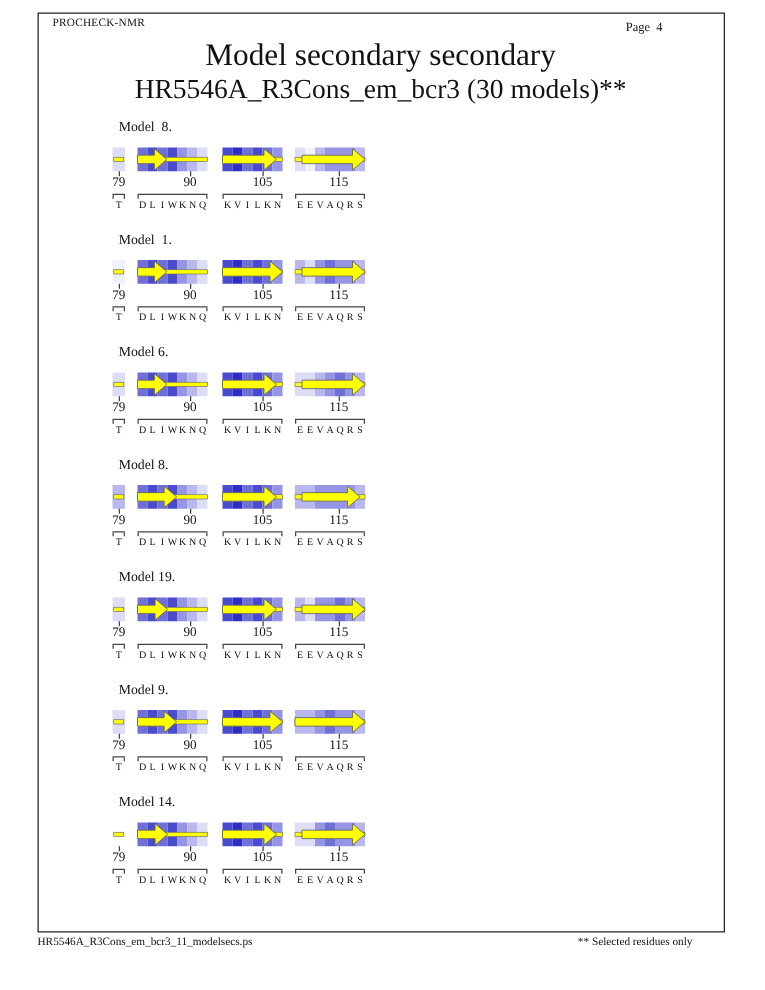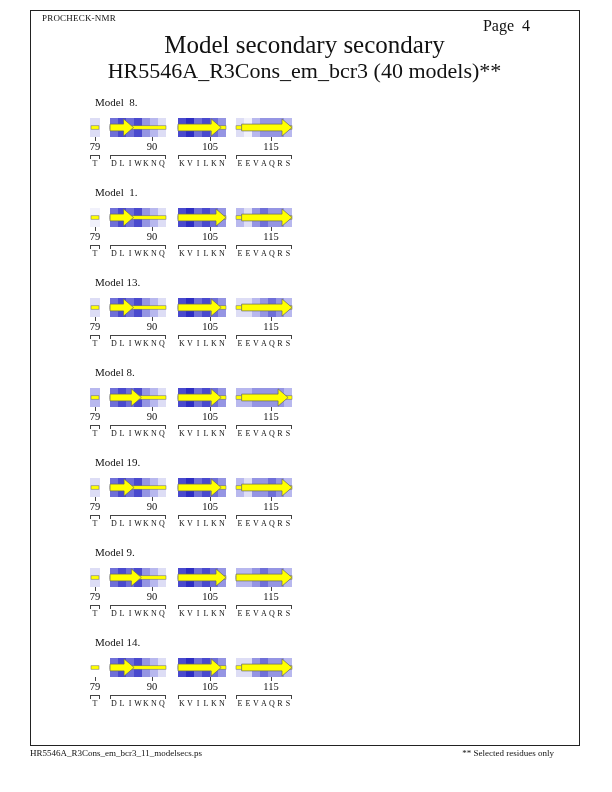--- a/index.html
+++ b/index.html
@@ -1,19 +1,19 @@
 <!DOCTYPE html>
 <html><head>
 <meta charset="utf-8">
 <style>
   html,body{margin:0;padding:0;background:#ffffff;}
   body{width:612px;height:792px;position:relative;font-family:"Liberation Serif","DejaVu Serif",serif;color:#111;}
   .frame{position:absolute;left:30px;top:10px;width:548px;height:734px;border:1.5px solid #222;}
   .app-label{position:absolute;left:42px;top:13px;font-size:9px;letter-spacing:.2px;}
-  .page-num{position:absolute;top:17px;right:82px;font-size:16px;white-space:pre;}
+  .page-num{position:absolute;top:17px;right:82px;font-size:10px;white-space:pre;}
   .title{position:absolute;left:30px;top:31px;width:549px;text-align:center;font-size:25px;}
   .subtitle{position:absolute;left:30px;top:58px;width:549px;text-align:center;font-size:22px;}
   #models{position:absolute;left:0;top:0;width:612px;}
   .model-block{position:absolute;left:0;width:612px;height:78px;}
   .model-label{position:absolute;left:95px;top:0;font-size:11px;white-space:pre;}
   .seg{position:absolute;top:22px;height:19px;display:flex;}
   .cell{flex:1 1 0;height:100%;}
   .seg svg{position:absolute;left:0;top:0;overflow:visible;}
   .axis-tick{position:absolute;top:41px;width:1px;height:4px;background:#444;}
   .res-num{position:absolute;top:45px;font-size:10.5px;transform:translateX(-50%);}
@@ -26,21 +26,21 @@
   .footer-left{position:absolute;left:30px;top:748px;font-size:9px;}
   .footer-right{position:absolute;right:58px;top:748px;font-size:9px;}
 </style>
 </head>
 <body>
 
 <div class="frame"></div>
 <div class="app-label">PROCHECK-NMR</div>
 <div class="page-num">Page  4</div>
 <div class="title">Model secondary secondary</div>
-<div class="subtitle">HR5546A_R3Cons_em_bcr3 (40 models)**</div>
+<div class="subtitle">HR5546A_R3Cons_em_bcr3 (30 models)**</div>
 <div id="models">
     <section class="model-block" style="top: 96px; padding-left: 28px;">
       <div class="model-label">Model  8.</div>
       <div class="seg" style="left: 90px; width: 10px;">
         <div class="cell" style="background: rgb(221, 221, 245);"></div>
         <svg width="10" height="19" viewBox="0 0 10 19">
           <rect x="1" y="7.8" width="8" height="3.4" fill="#ffff00" stroke="#666666" stroke-width="0.5"></rect>
         </svg>
       </div>
       <div class="seq-line" style="left: 90px; width: 10px;"></div>
@@ -205,21 +205,21 @@
       <div class="axis-tick" style="left: 95px;"></div>
       <div class="res-num" style="left: 95px;">79</div>
       <div class="axis-tick" style="left: 152px;"></div>
       <div class="res-num" style="left: 152px;">90</div>
       <div class="axis-tick" style="left: 210px;"></div>
       <div class="res-num" style="left: 210px;">105</div>
       <div class="axis-tick" style="left: 271px;"></div>
       <div class="res-num" style="left: 271px;">115</div>
     </section>
     <section class="model-block" style="top: 276px;">
-      <div class="model-label">Model 13.</div>
+      <div class="model-label">Model 6.</div>
       <div class="seg" style="left: 90px; width: 10px;">
         <div class="cell" style="background: rgb(221, 221, 245);"></div>
         <svg width="10" height="19" viewBox="0 0 10 19">
           <rect x="1" y="7.8" width="8" height="3.4" fill="#ffff00" stroke="#666666" stroke-width="0.5"></rect>
         </svg>
       </div>
       <div class="seq-line" style="left: 90px; width: 10px;"></div>
       <div class="seq-row" style="left: 90px; width: 10px;">
         <span class="seq-letter">T</span>
       </div>

